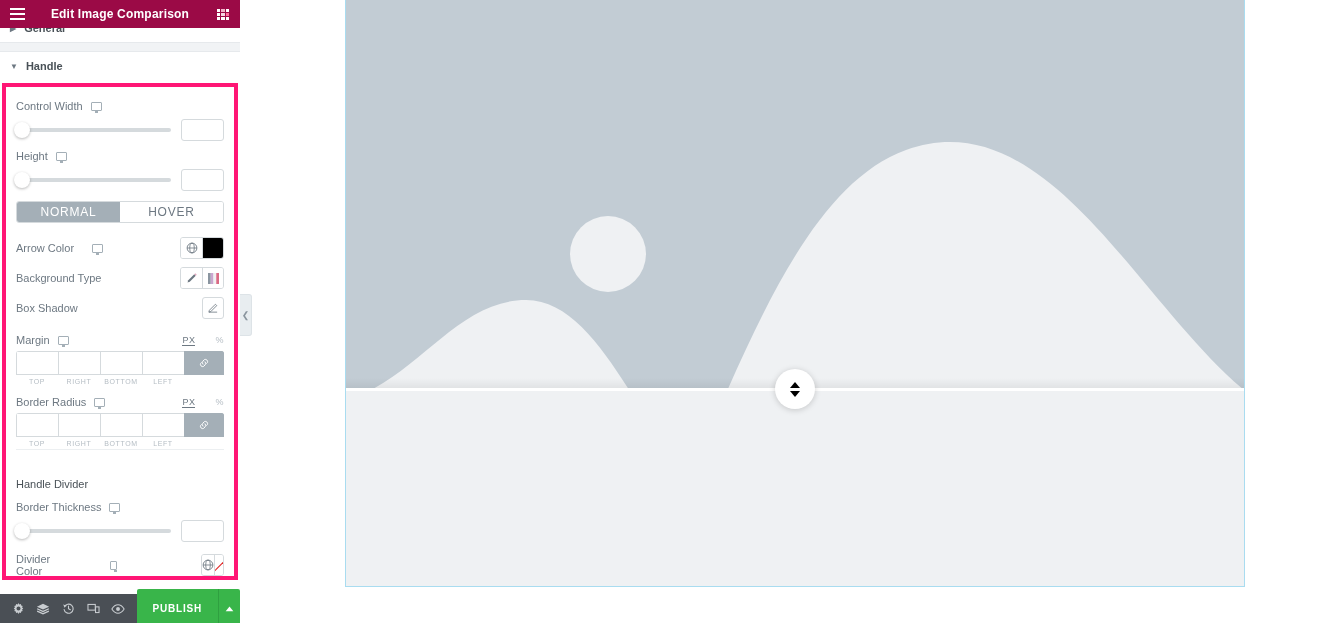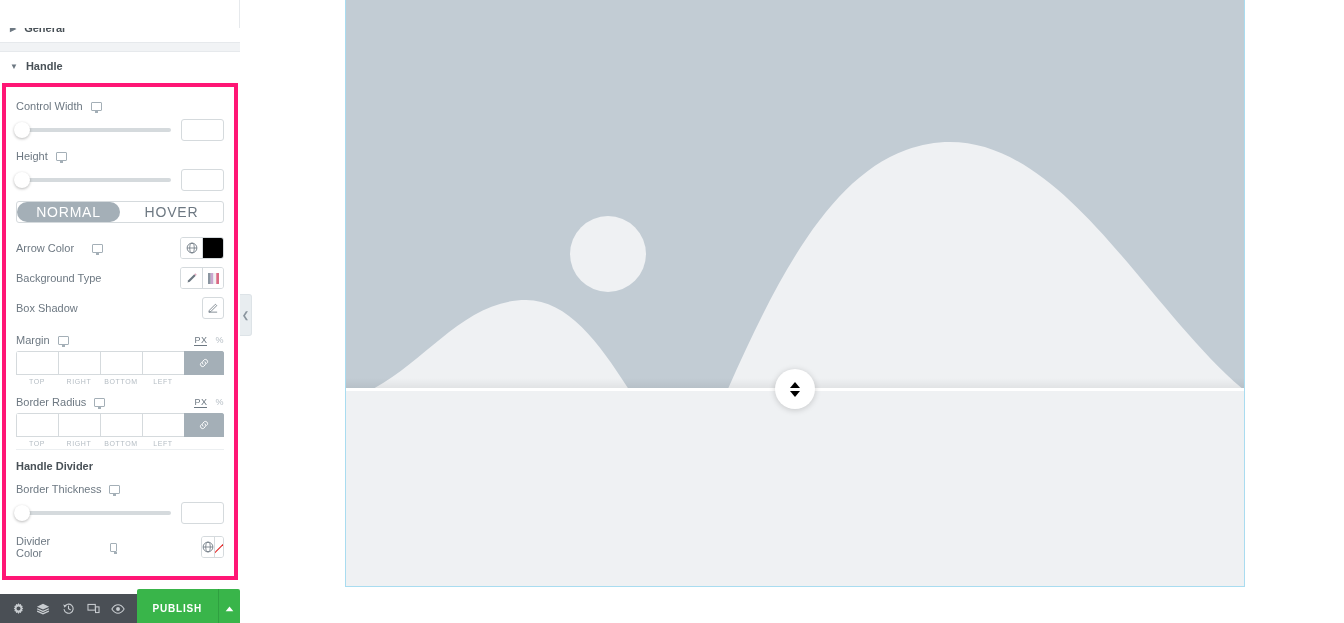--- a/index.html
+++ b/index.html
@@ -80,21 +80,21 @@
   .ctl-label-row .lbl { margin-right: 8px; text-align: center; }
   .ctl-label-row .spacer { flex: 1; }
   .mon {
     display: inline-block; width: 11px; height: 9px;
     border: 1px solid #a4afb7; border-radius: 1px; position: relative;
   }
   .mon::after {
     content: ""; position: absolute; left: 3px; bottom: -3px;
     width: 3px; height: 2px; background: #a4afb7;
   }
-  .units { display: flex; gap: 8px; align-items: center; margin-left: 40px; }
+  .units { display: flex; gap: 20px; align-items: center; margin-left: 40px; }
   .unit {
     font-size: 9px; color: #b5bdc4; cursor: pointer; letter-spacing: .5px;
   }
   .unit.active { color: #6d7882; border-bottom: 1px solid #6d7882; }
 
   
   .slider-row { display: flex; align-items: center; gap: 10px; height: 26px; }
   .slider {
     flex: 1; height: 4px; background: #d5dadd; border-radius: 2px; position: relative;
     cursor: pointer;
@@ -110,22 +110,22 @@
     background: #ffffff;
   }
 
   
   .tabs {
     display: flex; margin: 8px 0 10px 0;
     border: 1px solid #d5dadd; border-radius: 3px; overflow: hidden; height: 22px;
   }
   .tab {
     flex: 1; display: flex; align-items: center; justify-content: center;
-    font-size: 14px; letter-spacing: .8px; cursor: pointer;
-    background: #ffffff; color: #6d7882; border-radius: 10px;
+    font-size: 12px; letter-spacing: .8px; cursor: pointer;
+    background: #ffffff; color: #6d7882;
   }
   .tab.active { background: #a4afb7; color: #ffffff; }
 
   
   .row { display: flex; align-items: center; min-height: 30px; }
   .row .rlabel { font-size: 11px; color: #6d7882; }
   .row .rmon { margin-left: 18px; }
   .row .rfill { flex: 1; }
   .btn-grp { display: flex; border: 1px solid #d5dadd; border-radius: 3px; overflow: hidden; }
   .btn-grp > * { width: 21px; height: 20px; display: flex; align-items: center; justify-content: center; background:#fff; cursor: pointer; }
@@ -154,22 +154,22 @@
   .dim-cell .sub {
     text-align: center; font-size: 7px; color: #b5bdc4;
     letter-spacing: .6px; padding-top: 3px;
   }
   .dim-link {
     width: 40px; height: 24px; background: #a4afb7;
     border: 1px solid #a4afb7;
     display: flex; align-items: center; justify-content: center; cursor: pointer;
   }
   .sub-head {
-    font-size: 11px; font-weight: bold; color: #495157;
-    padding: 10px 0 6px 0; border-top: 1px solid #eceff1; margin-top: 1px;
+    font-size: 11px; font-weight: normal; color: #495157;
+    padding: 28px 0 6px 0; border-top: 1px solid #eceff1; margin-top: 1px;
   }
 
   
   #collapse-tab {
     position: absolute; left: 240px; top: 294px;
     width: 12px; height: 42px;
     background: #e8edf0; border: 1px solid #dde3e7; border-left: none;
     border-radius: 0 3px 3px 0;
     display: flex; align-items: center; justify-content: center;
     font-size: 9px; color: #8a959e; cursor: pointer; z-index: 30;
@@ -237,20 +237,41 @@
     border-top: 6px solid #000000;
   }
 </style>
 </head>
 <body>
 
 <div id="app">
 
   <div id="panel">
 
+    <div id="panel-header">
+      <div class="hdr-menu">
+        <i></i>
+          <i></i>
+          <i></i>
+      </div>
+      <div id="panel-title">Edit Image Comparison</div>
+      <div class="hdr-apps">
+        <div class="apps-grid">
+          <span></span>
+            <span></span>
+            <span></span>
+          <span></span>
+            <span></span>
+            <span></span>
+          <span></span>
+            <span></span>
+            <span></span>
+        </div>
+      </div>
+    </div>
 
     <div id="panel-body">
 
       <div class="section-head clipped">
         <span class="caret">▶</span>
         <span>General</span>
       </div>
 
       <div class="sep"></div>
 

